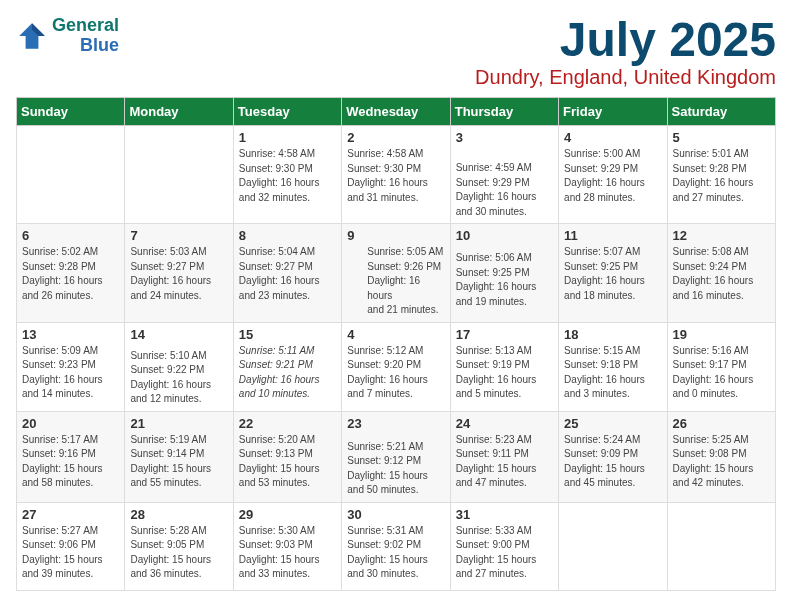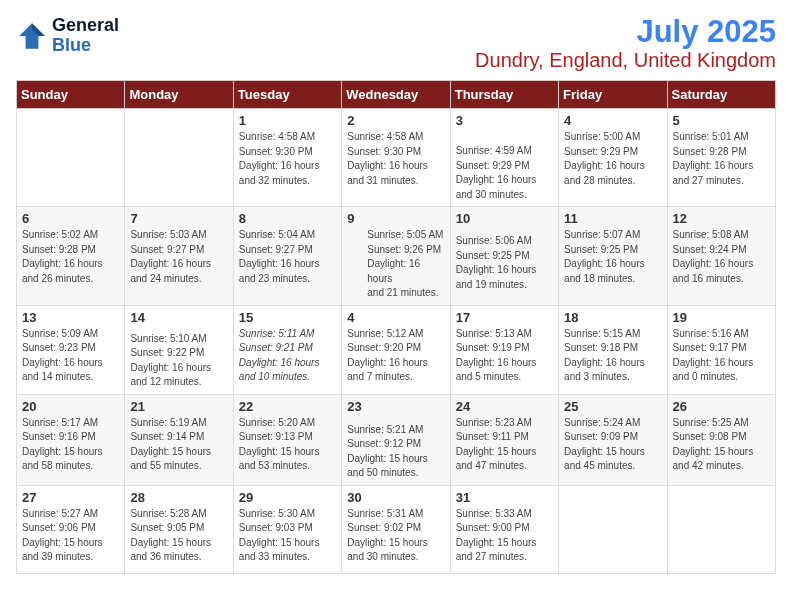--- a/index.html
+++ b/index.html
@@ -22,52 +22,53 @@
       gap: 4px;
     }
     .logo-text {
       display: flex;
       flex-direction: column;
       line-height: 1.1;
     }
     .logo-general {
       font-size: 18px;
       font-weight: bold;
-      color: #0f172a;
+      color: #0f766e;
     }
     .logo-blue {
       font-size: 18px;
       font-weight: bold;
       color: #2a6db5;
+      text-align: right;
     }
     .logo-icon {
       width: 32px;
       height: 32px;
     }
     .title-area {
       text-align: right;
     }
     .month-title {
-      font-size: 31px;
-      font-weight: bold;
-      color: #3b82f6;
+      font-size: 48px;
+      font-weight: bold;
+      color: #0c4a6e;
       line-height: 1;
     }
     .subtitle {
       font-size: 20px;
       color: #b91c1c;
       margin-top: 2px;
     }
     table {
       width: 100%;
       border-collapse: collapse;
       table-layout: fixed;
     }
     thead th {
-      background-color: #7f1d1d;
+      background-color: #15803d;
       color: #fff;
       font-size: 13px;
       font-weight: bold;
       padding: 6px 4px;
       text-align: left;
       border: 1px solid #ccc;
     }
     tbody td {
       vertical-align: top;
       border: 1px solid #ddd;

